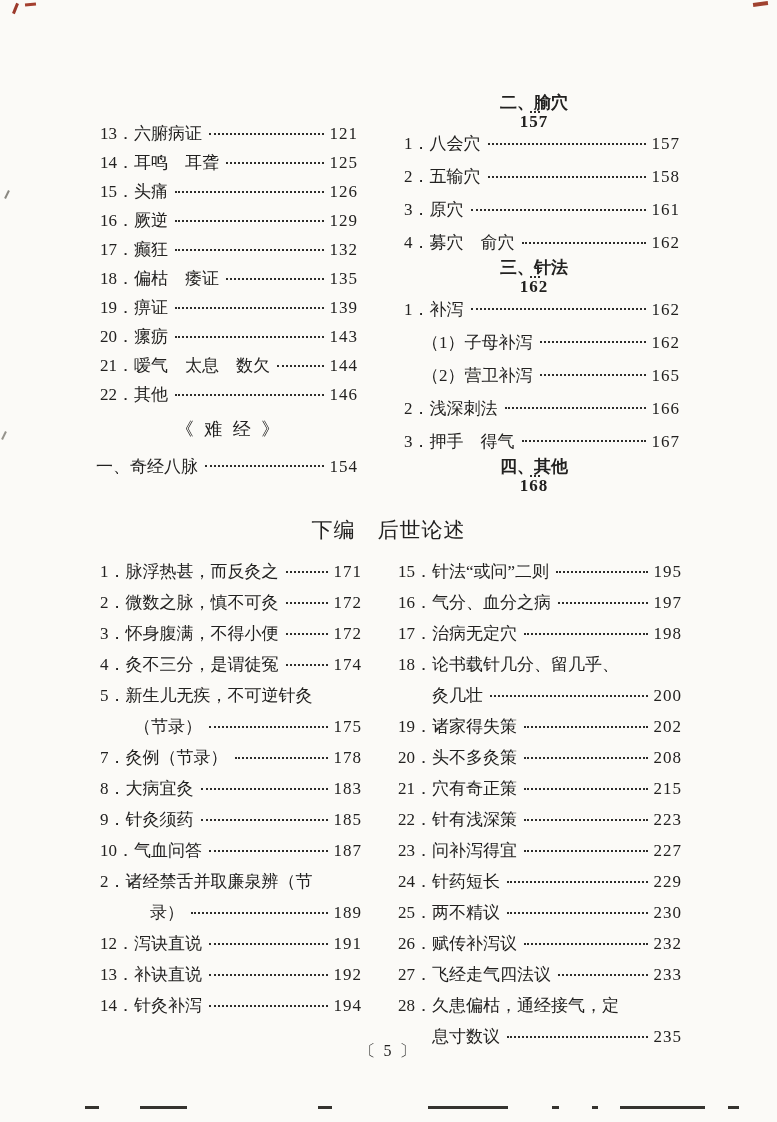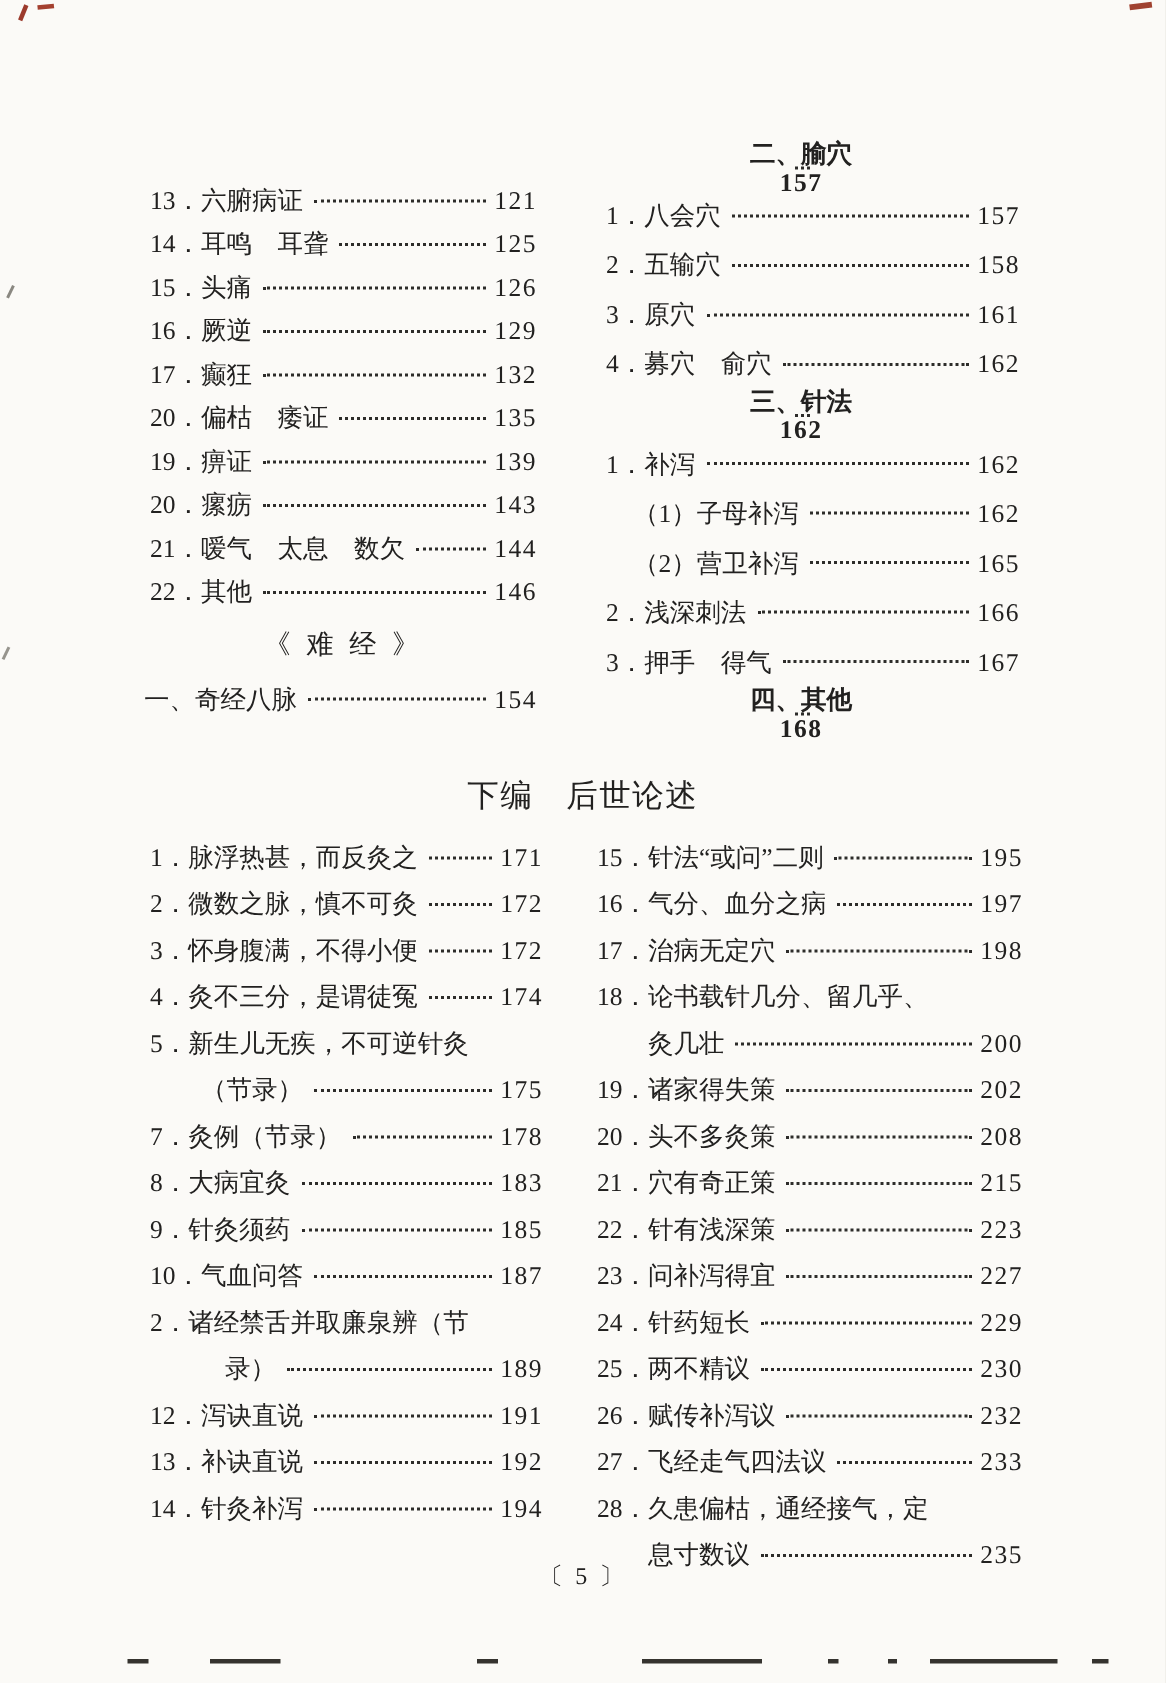--- a/index.html
+++ b/index.html
@@ -134,21 +134,21 @@
         <span class="p">129</span>
       </div>
 
       <div class="toc-line ind0">
         <span class="t">17．癫狂</span>
         <span class="dots"></span>
         <span class="p">132</span>
       </div>
 
       <div class="toc-line ind0">
-        <span class="t">20．偏枯　痿证</span>
+        <span class="t">18．偏枯　痿证</span>
         <span class="dots"></span>
         <span class="p">135</span>
       </div>
 
       <div class="toc-line ind0">
         <span class="t">19．痹证</span>
         <span class="dots"></span>
         <span class="p">139</span>
       </div>
 

